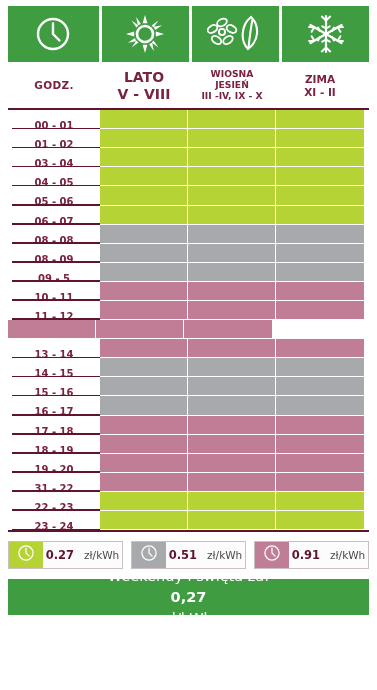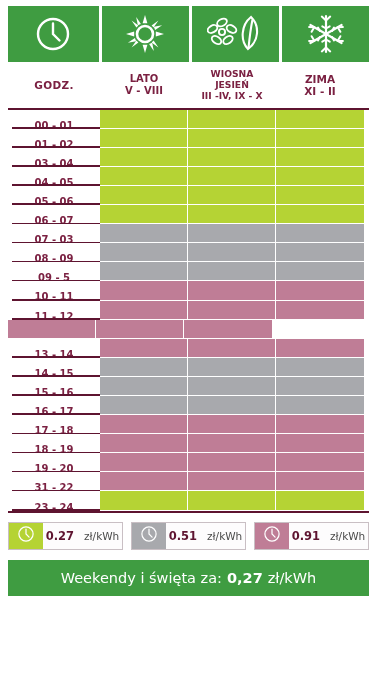--- a/index.html
+++ b/index.html
@@ -48,21 +48,21 @@
     align-items: center;
   }
   .col-head > div {
     text-align: center;
     color: #7b2142;
     font-weight: bold;
     line-height: 1.18;
     padding: 7px 0 6px 0;
   }
   .ch-hours { width: 92px; font-size: 10.5px; letter-spacing: .3px; }
-  .ch-sum   { width: 88px; font-size: 10px; }
+  .ch-sum   { width: 88px; font-size: 14px; }
   .ch-mid   { width: 88px; font-size: 9.2px; }
   .ch-win   { width: 88px; font-size: 10.5px; }
   .ch-sub { display: block; font-weight: bold; }
 
   
   .table-wrap {
     padding: 0 8px;
     box-sizing: border-box;
   }
   .rule-top {
@@ -151,20 +151,21 @@
   }
   .footer-banner {
     background: #3f9c41;
     color: #ffffff;
     height: 36px;
     display: flex;
     align-items: center;
     justify-content: center;
     font-size: 14.5px;
     gap: 5px;
+    flex-direction: column;
   }
   .footer-banner .strong { font-weight: bold; }
 </style>
 </head>
 <body>
 
 <div class="sheet">
 
   <div class="icon-band">
     <div class="icon-cell c-hours">
@@ -293,21 +294,21 @@
           <div class="cell" style="background: rgb(181, 211, 52);"></div>
           <div class="cell" style="background: rgb(181, 211, 52);"></div>
         </div>
         <div class="row">
           <div class="hour">06 - 07</div>
           <div class="cell" style="background: rgb(181, 211, 52);"></div>
           <div class="cell" style="background: rgb(181, 211, 52);"></div>
           <div class="cell" style="background: rgb(181, 211, 52);"></div>
         </div>
         <div class="row">
-          <div class="hour">07 - 03</div>
+          <div class="hour">08 - 08</div>
           <div class="cell" style="background: rgb(168, 169, 173);"></div>
           <div class="cell" style="background: rgb(168, 169, 173);"></div>
           <div class="cell" style="background: rgb(168, 169, 173);"></div>
         </div>
         <div class="row">
           <div class="hour">08 - 09</div>
           <div class="cell" style="background: rgb(168, 169, 173);"></div>
           <div class="cell" style="background: rgb(168, 169, 173);"></div>
           <div class="cell" style="background: rgb(168, 169, 173);"></div>
         </div>
@@ -374,20 +375,26 @@
           <div class="hour">19 - 20</div>
           <div class="cell" style="background: rgb(191, 125, 150);"></div>
           <div class="cell" style="background: rgb(191, 125, 150);"></div>
           <div class="cell" style="background: rgb(191, 125, 150);"></div>
         </div>
         <div class="row">
           <div class="hour">31 - 22</div>
           <div class="cell" style="background: rgb(191, 125, 150);"></div>
           <div class="cell" style="background: rgb(191, 125, 150);"></div>
           <div class="cell" style="background: rgb(191, 125, 150);"></div>
+        </div>
+        <div class="row">
+          <div class="hour">22 - 23</div>
+          <div class="cell" style="background: rgb(181, 211, 52);"></div>
+          <div class="cell" style="background: rgb(181, 211, 52);"></div>
+          <div class="cell" style="background: rgb(181, 211, 52);"></div>
         </div>
         <div class="row">
           <div class="hour">23 - 24</div>
           <div class="cell" style="background: rgb(181, 211, 52);"></div>
           <div class="cell" style="background: rgb(181, 211, 52);"></div>
           <div class="cell" style="background: rgb(181, 211, 52);"></div>
         </div>
       </div>
     <div class="rule-bottom"></div>
   </div>

